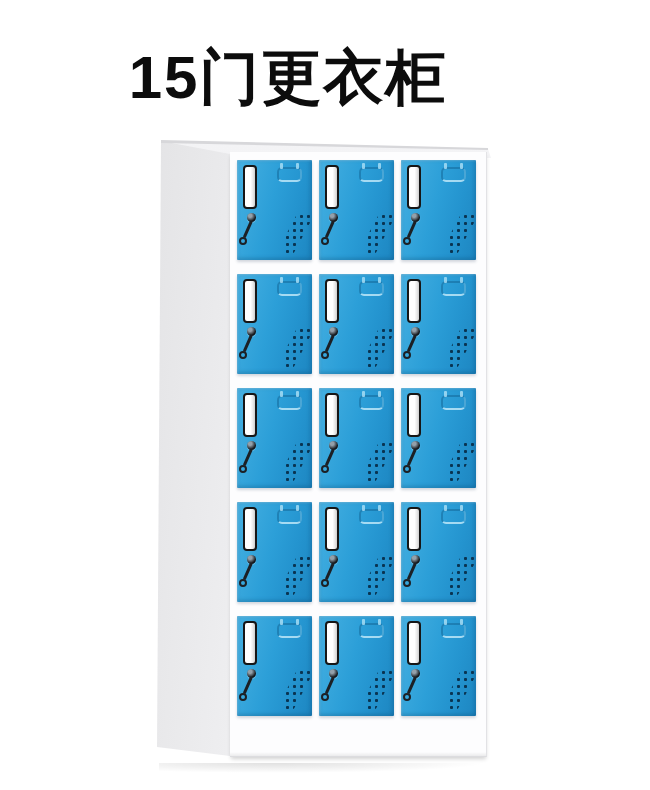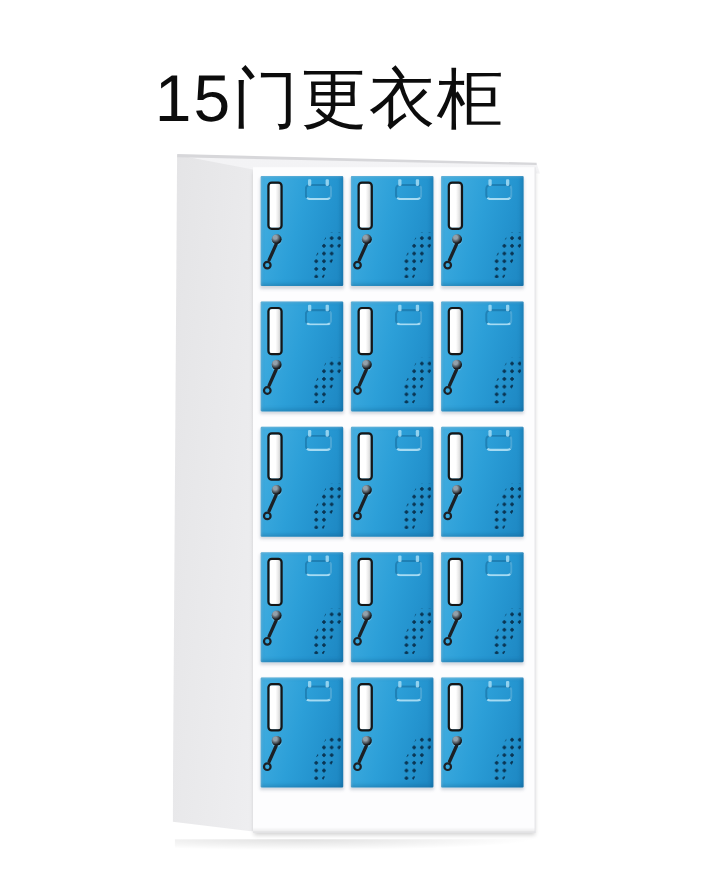--- a/index.html
+++ b/index.html
@@ -4,22 +4,22 @@
 <style>
   html,body{margin:0;padding:0;}
   body{
     width:650px;height:790px;position:relative;overflow:hidden;
     background:#ffffff;
     font-family:"Liberation Sans","DejaVu Sans",sans-serif;
   }
   
   .title{
     position:absolute;top:38px;left:0;width:576px;
-    margin:12px;text-align:center;
-    font-size:60px;font-weight:400;letter-spacing:2px;
+    margin:0;text-align:center;
+    font-size:60px;font-weight:700;letter-spacing:2px;
     color:#0c0c0c;
   }
   
   .scene{position:absolute;left:155px;top:136px;width:340px;height:632px;}
   .scene .ground-shadow{
     position:absolute;left:4px;right:8px;bottom:-5px;height:10px;
     background:radial-gradient(ellipse at 35% 0%, rgba(0,0,0,.12), rgba(0,0,0,0) 70%);
   }
   .side{
     position:absolute;inset:0;

